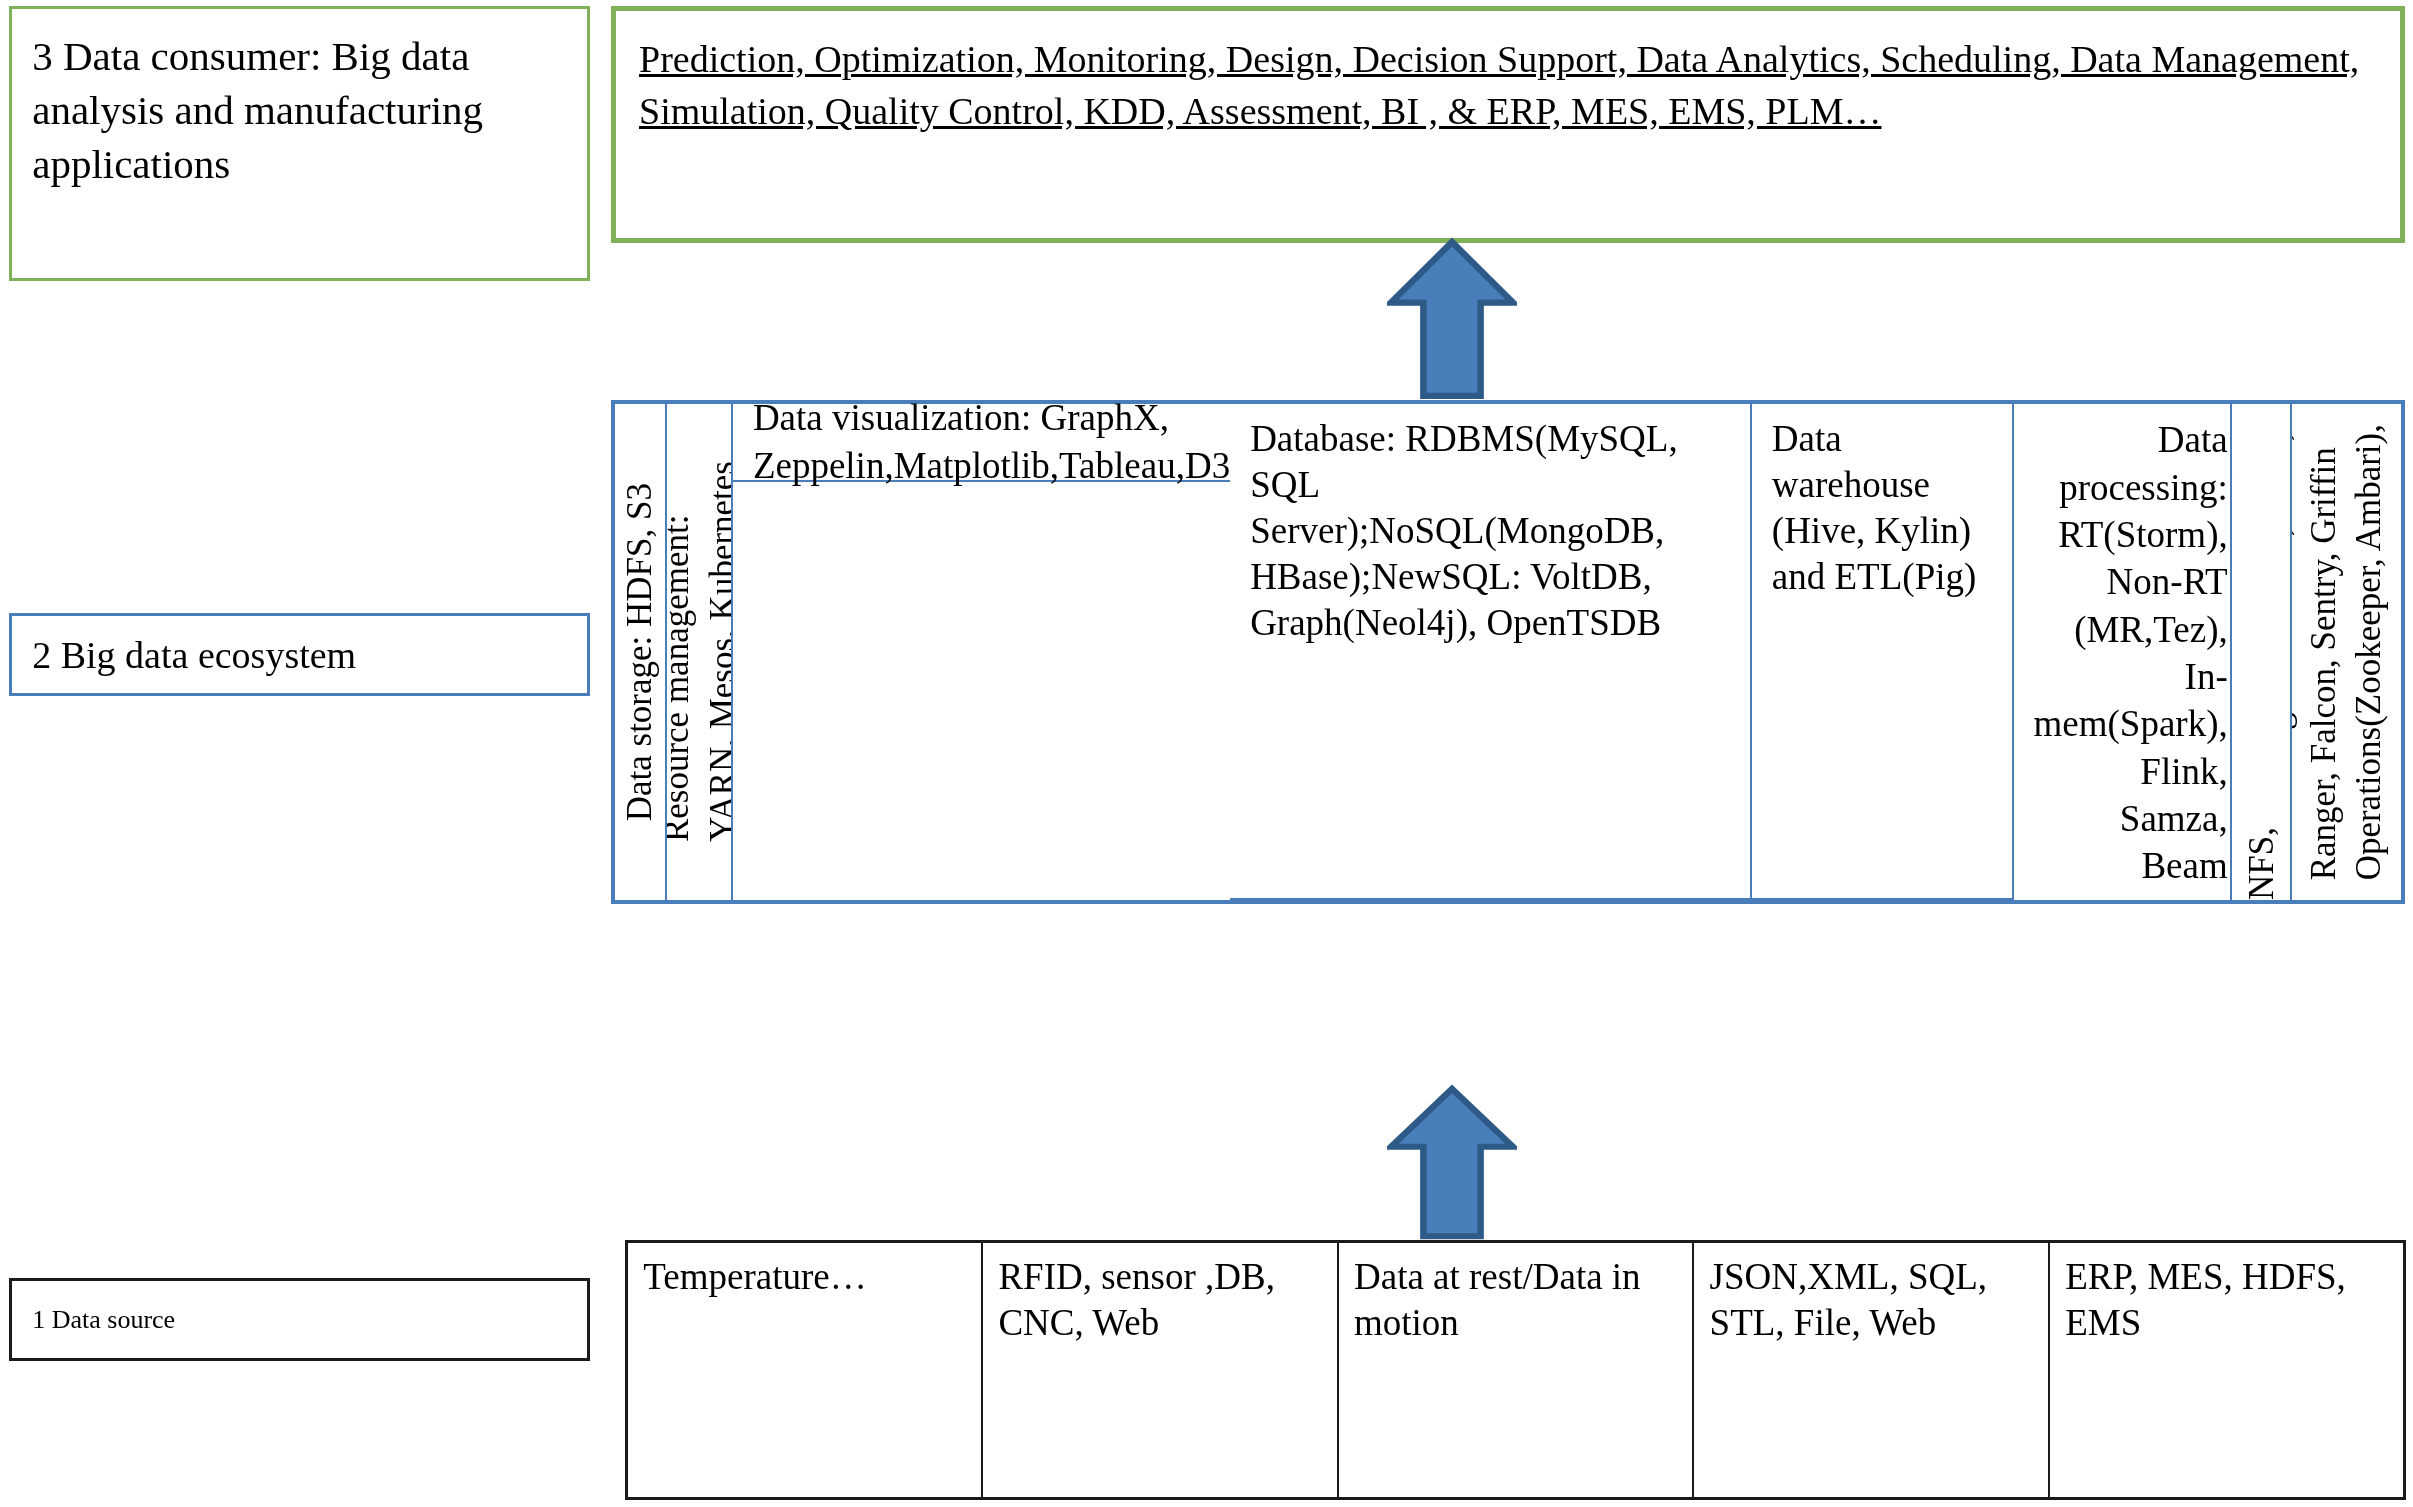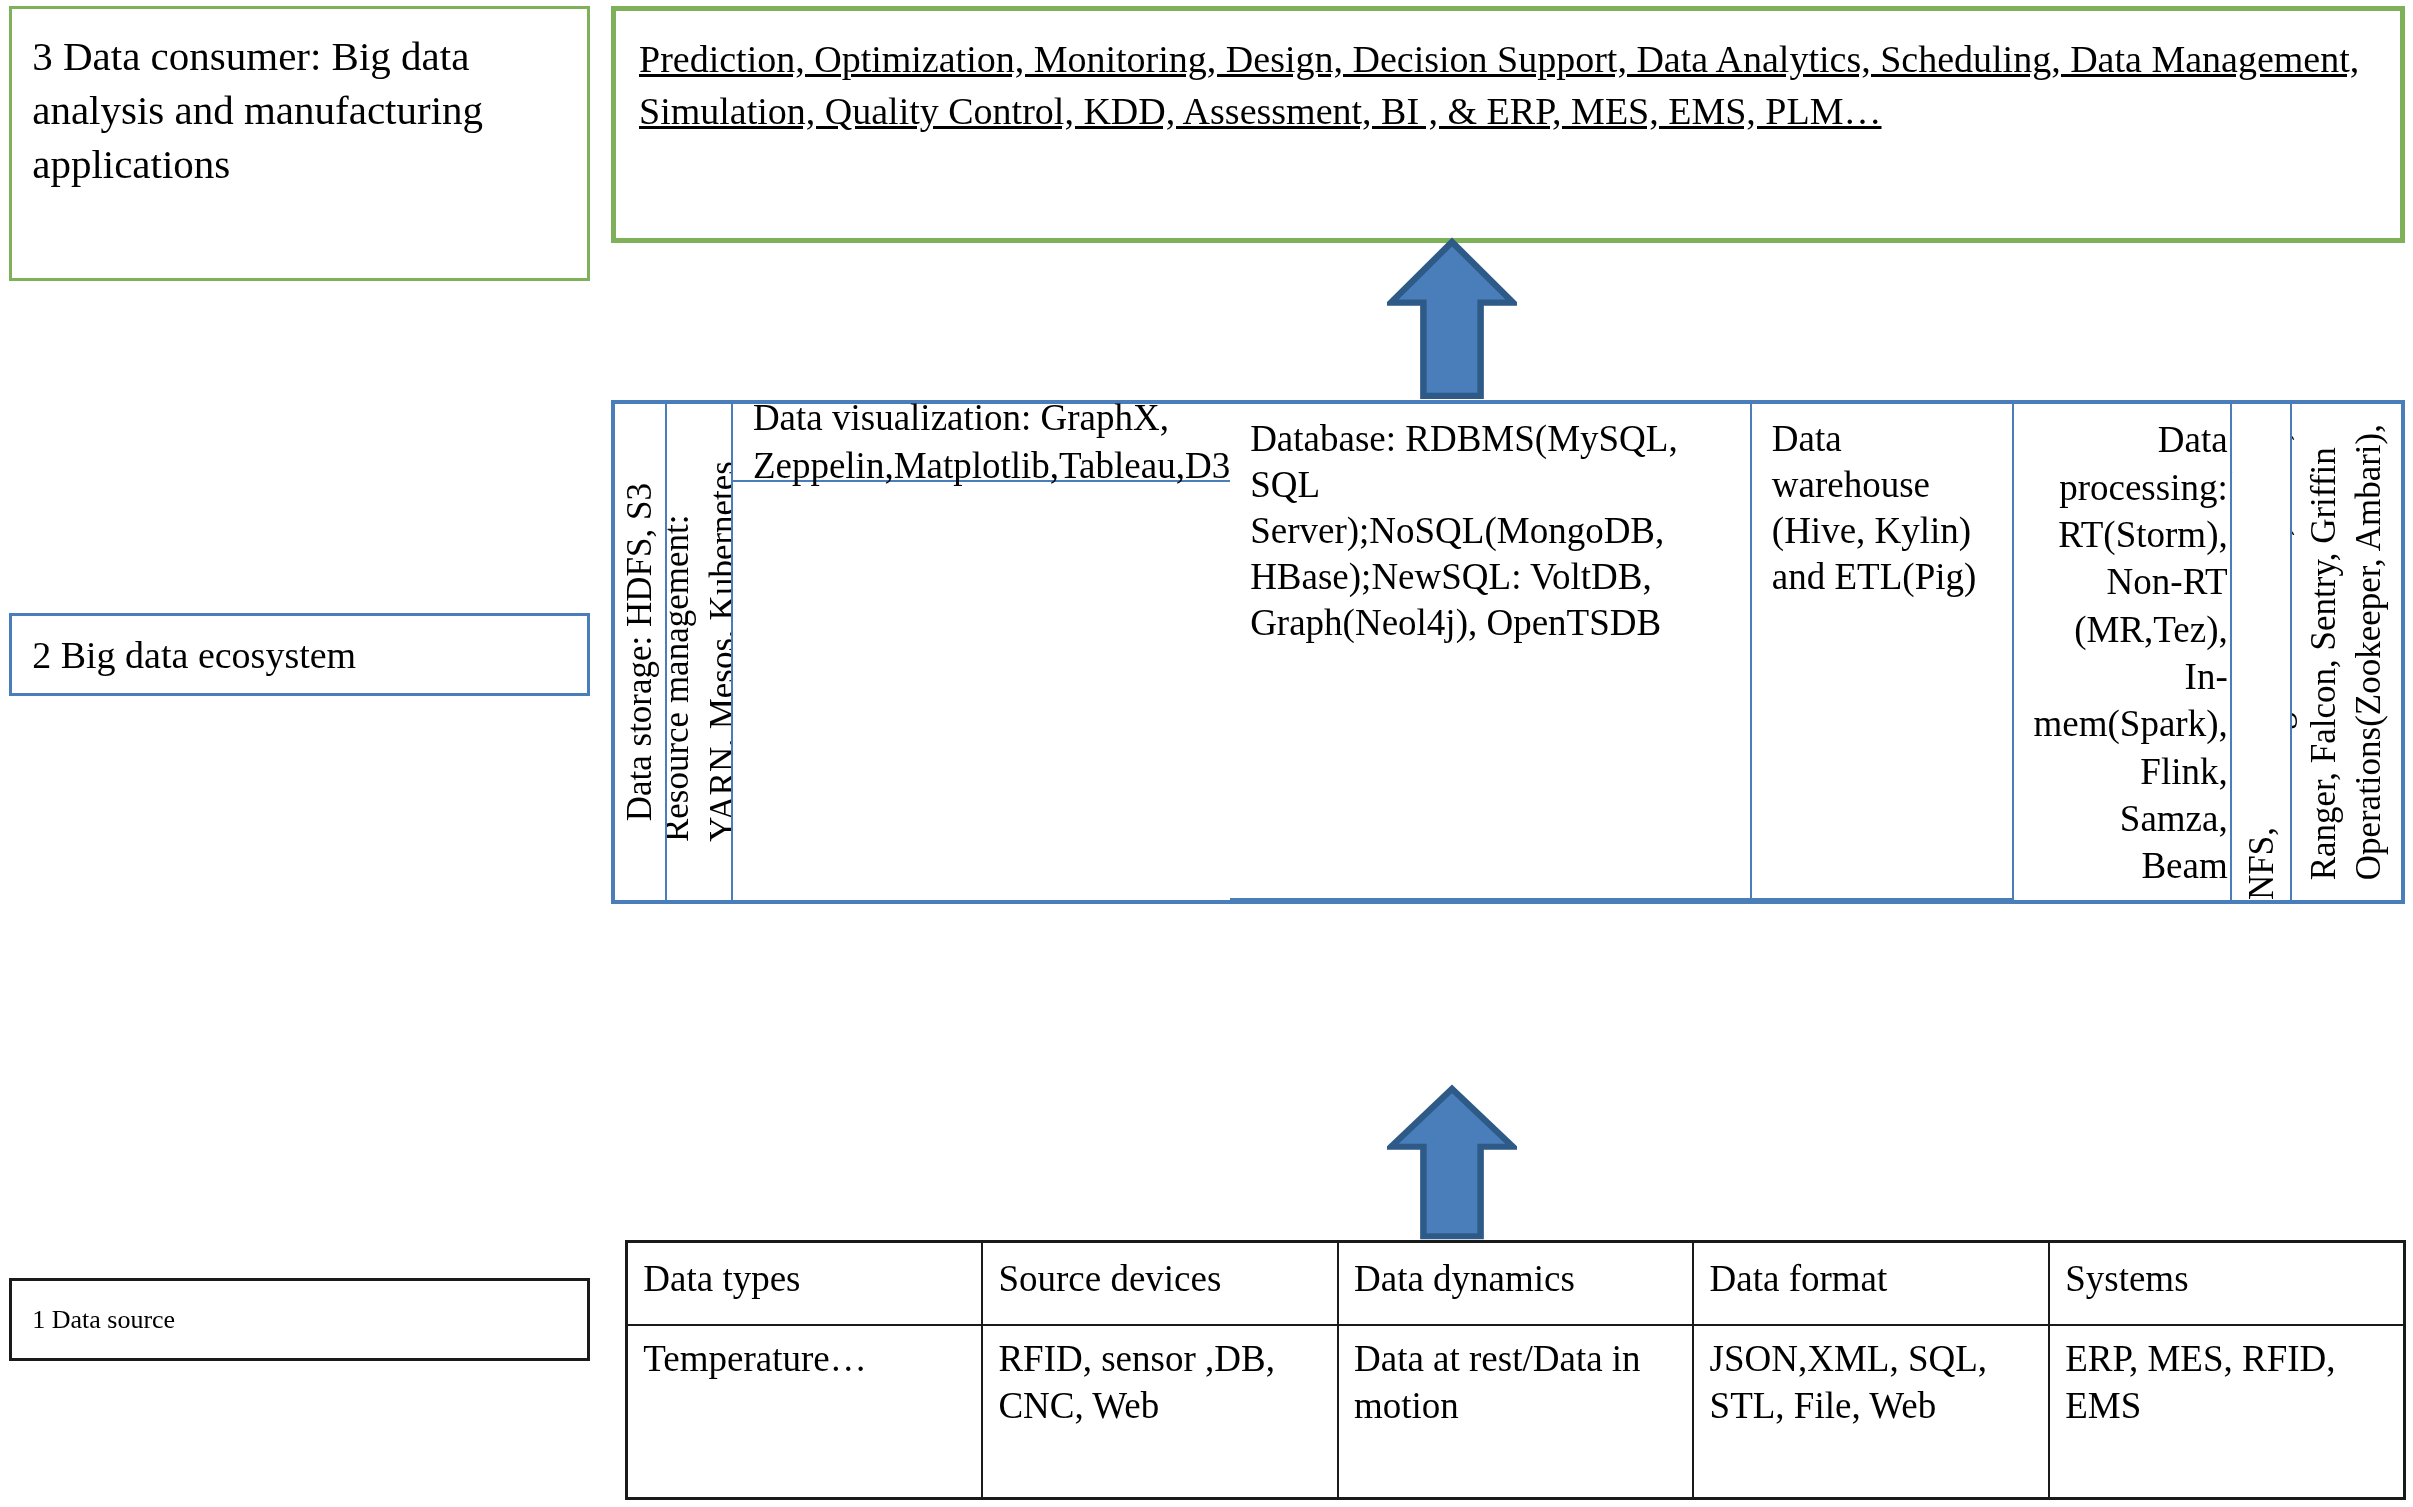--- a/index.html
+++ b/index.html
@@ -224,27 +224,20 @@
 <svg class="abs arrow" id="arrow-bottom" viewBox="0 0 100 130" preserveAspectRatio="none">
   <polygon points="50,4 97,52 72,52 72,126 28,126 28,52 3,52" fill="#4a7ebb" stroke="#2e5a87" stroke-width="5" stroke-linejoin="miter"></polygon>
 </svg>
 
 <div class="abs" id="layer1-label">
   <span>1 Data source</span>
 </div>
 
 <div class="abs" id="src-table">
   <div class="trow">
-    <div class="tcell hdr">Data types</div>
-    <div class="tcell hdr">Source devices</div>
-    <div class="tcell hdr">Data dynamics</div>
-    <div class="tcell hdr">Data format</div>
-    <div class="tcell hdr">Systems</div>
-  </div>
-  <div class="trow">
     <div class="tcell">Temperature…</div>
     <div class="tcell">RFID, sensor ,DB, CNC, Web</div>
     <div class="tcell">Data at rest/Data in motion</div>
     <div class="tcell">JSON,XML, SQL, STL, File, Web</div>
-    <div class="tcell">ERP, MES, RFID, EMS</div>
+    <div class="tcell">ERP, MES, HDFS, EMS</div>
   </div>
 </div>
 
 
 </body></html>

